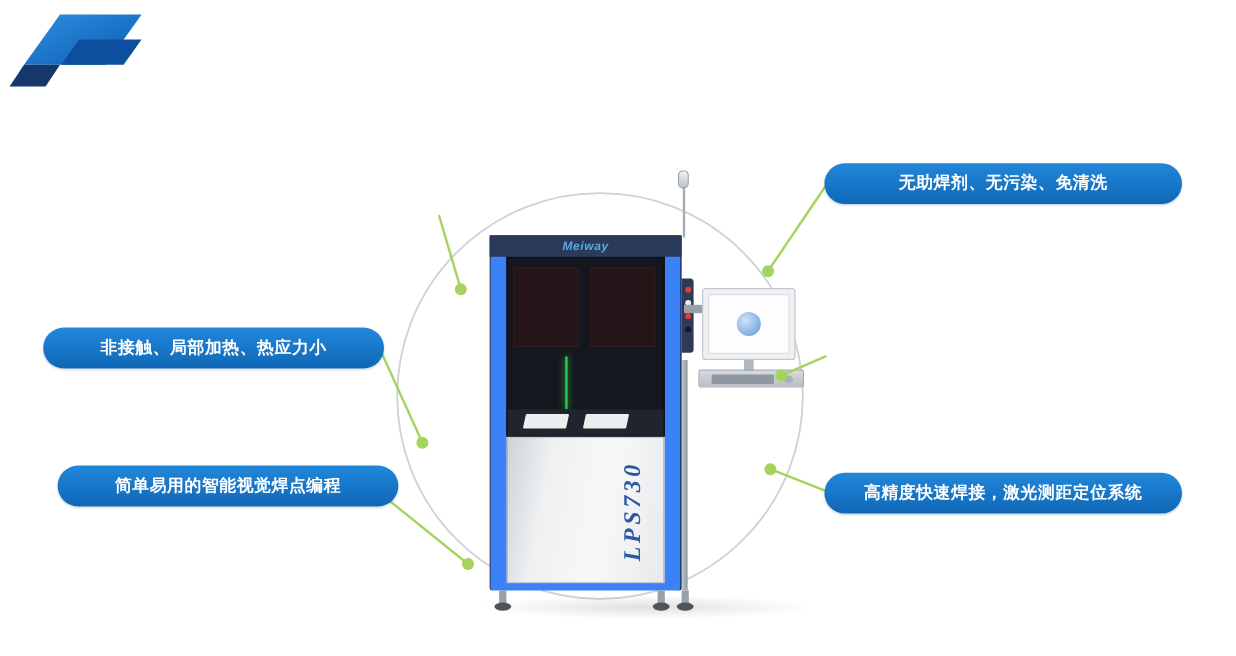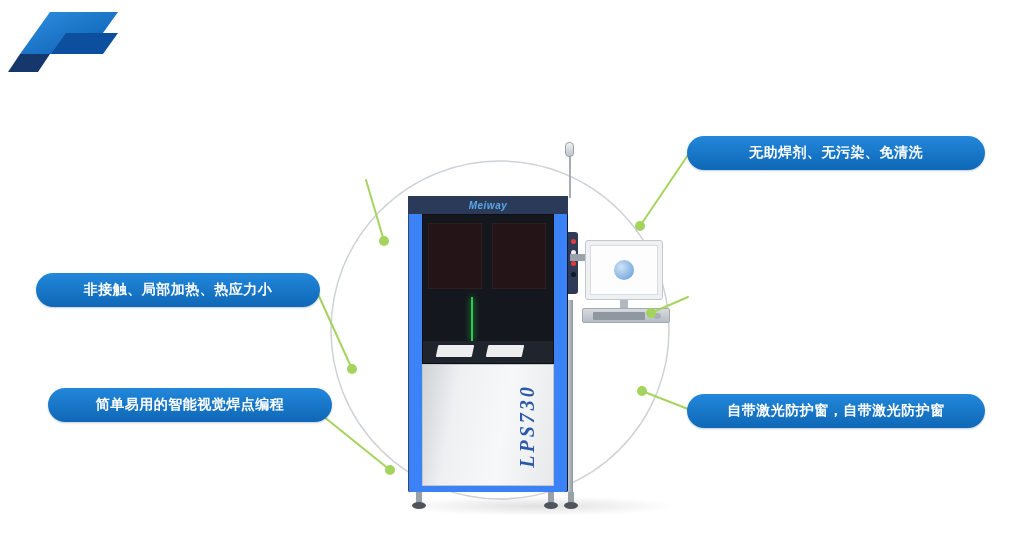--- a/index.html
+++ b/index.html
@@ -165,21 +165,21 @@
       <circle cx="390" cy="470" r="5"></circle>
       <circle cx="640" cy="226" r="5"></circle>
       <circle cx="651" cy="313" r="5"></circle>
       <circle cx="642" cy="391" r="5"></circle>
     </g>
   </svg>
 
   <div class="pill pill-l2">非接触、局部加热、热应力小</div>
   <div class="pill pill-l3">简单易用的智能视觉焊点编程</div>
   <div class="pill pill-r1">无助焊剂、无污染、免清洗</div>
-  <div class="pill pill-r3">自带激光防护窗，自带激光防护窗</div>
+  <div class="pill pill-r3">高精度快速焊接，激光测距定位系统</div>
 
   <div class="title-wrap">
     <svg class="title-ribbon" width="130" height="80" viewBox="0 0 130 80">
       <defs>
         <linearGradient id="rg" x1="0" y1="0" x2="1" y2="1">
           <stop offset="0" stop-color="#2e8fe0"></stop>
           <stop offset="1" stop-color="#0a5cb0"></stop>
         </linearGradient>
       </defs>
       <polygon points="44,6 112,6 82,48 14,48" fill="url(#rg)"></polygon>

